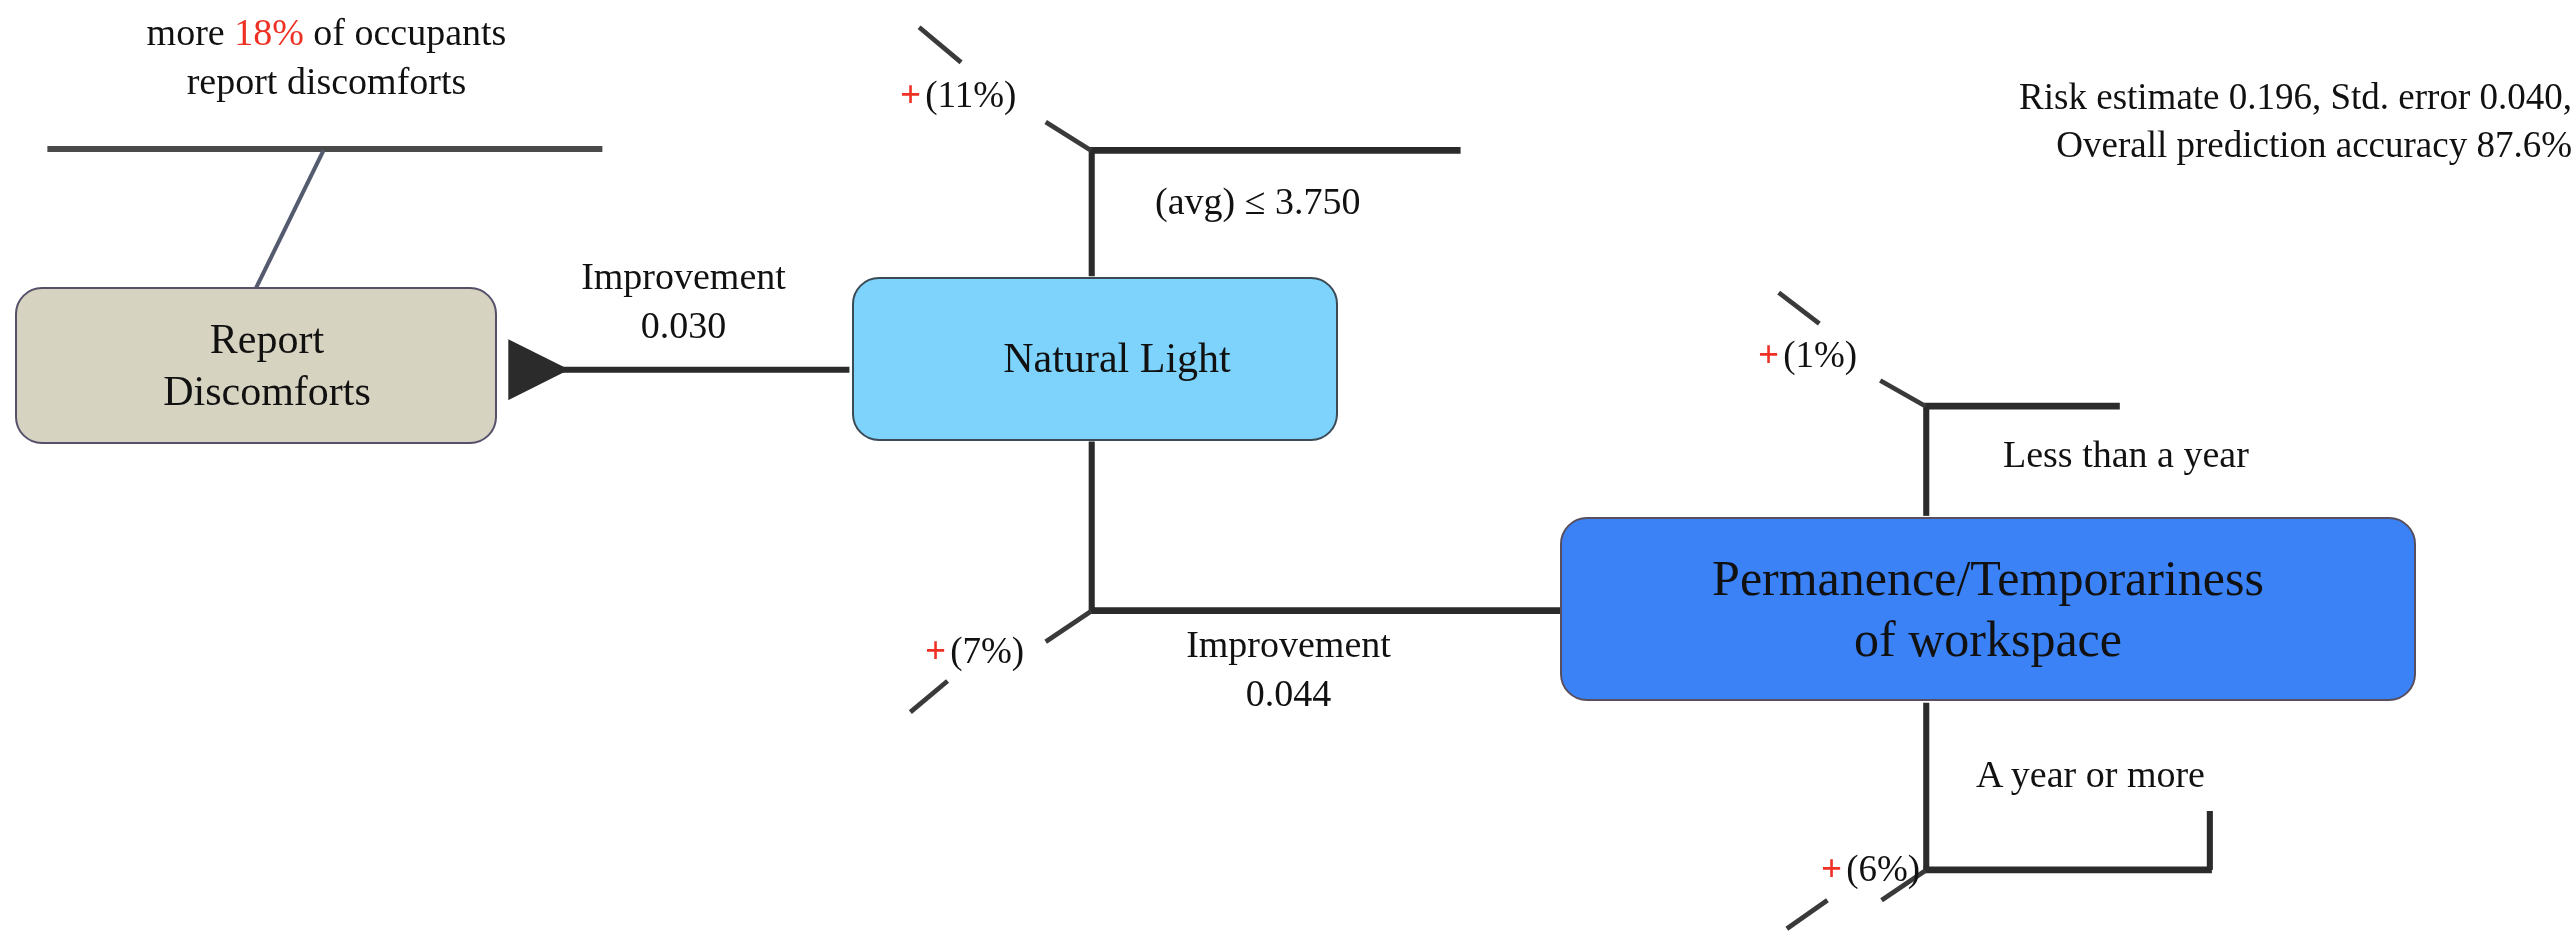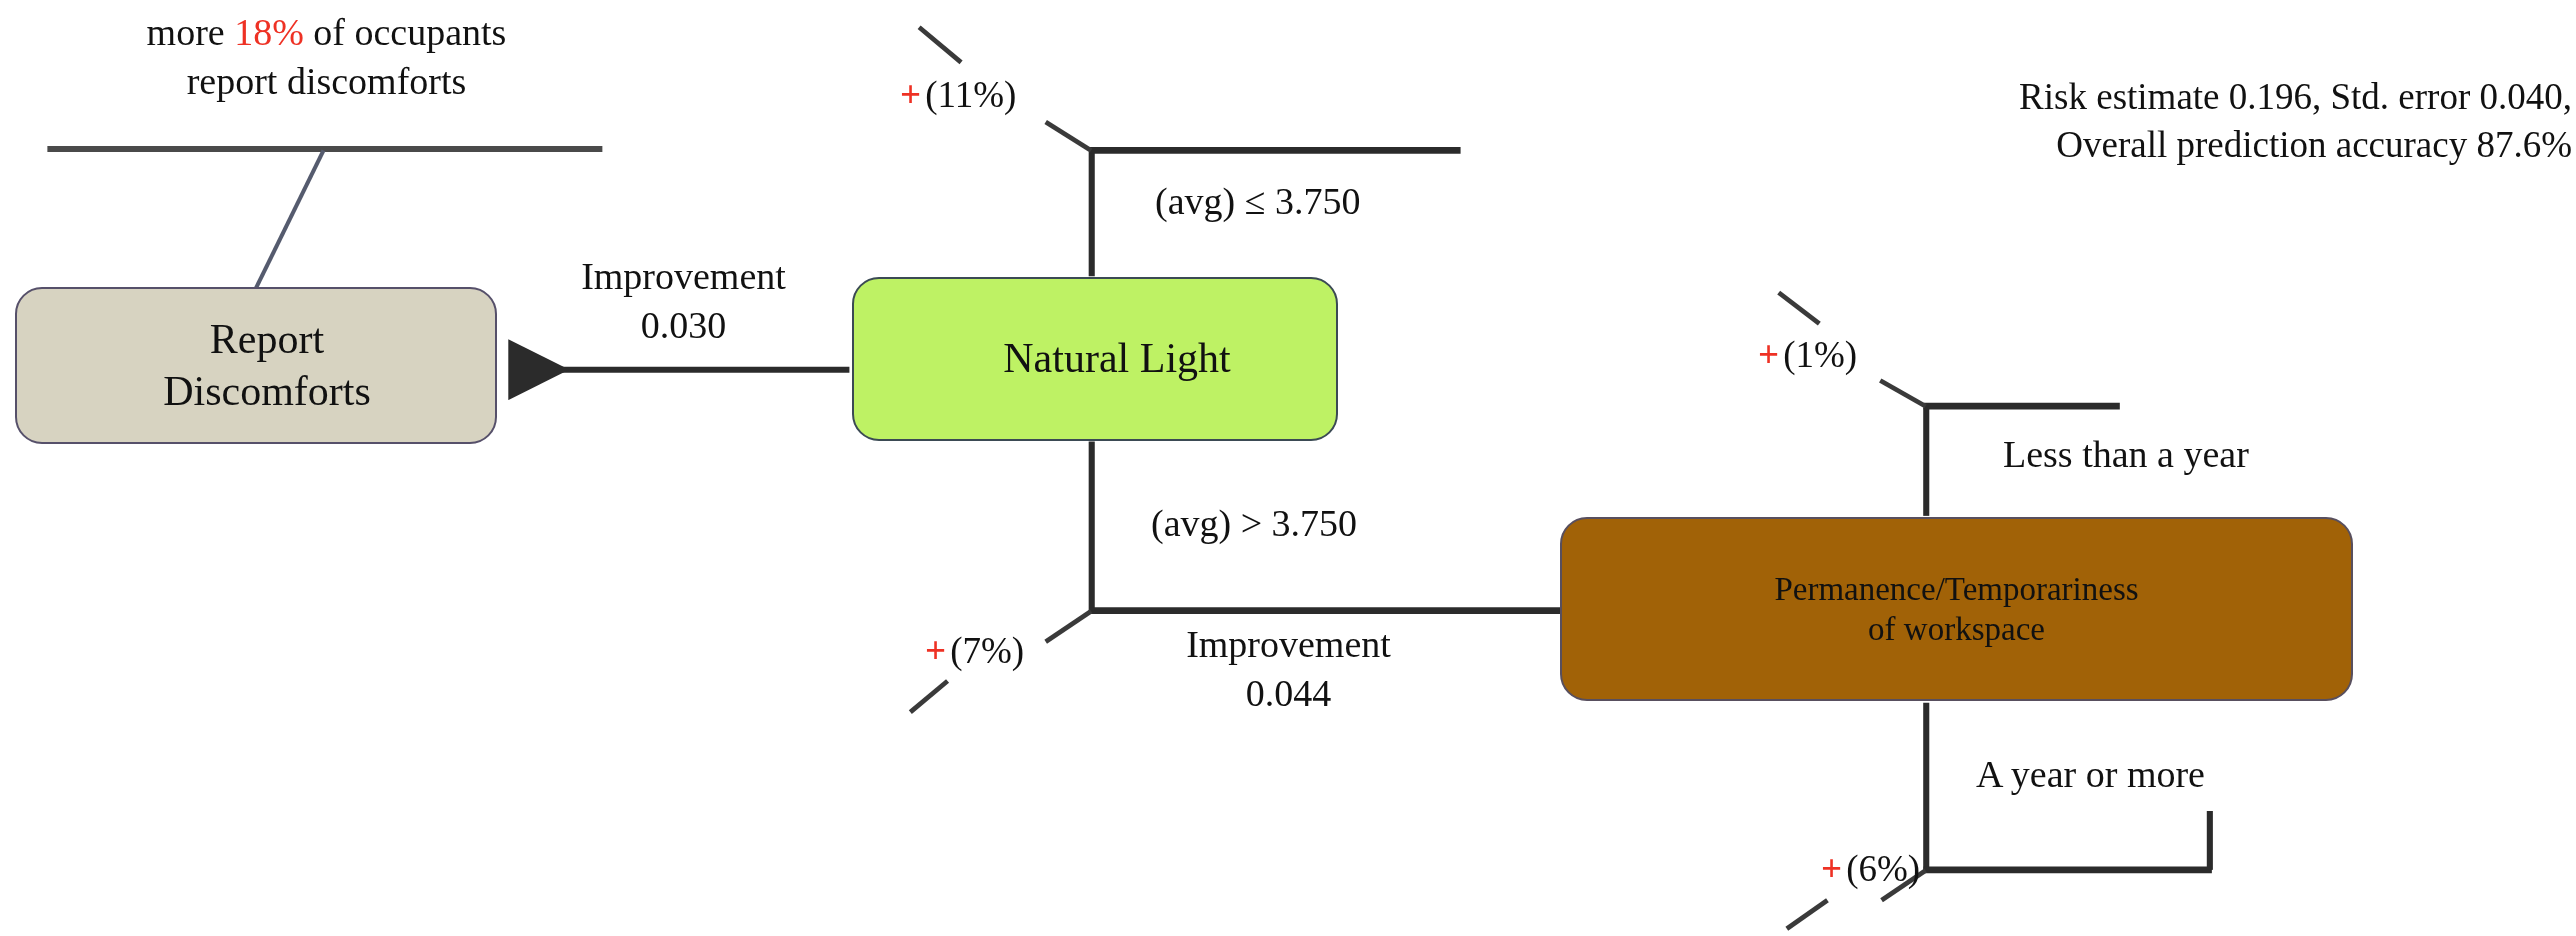--- a/index.html
+++ b/index.html
@@ -48,33 +48,33 @@
     background: #d7d3c1;
     border-color: #56506a;
     font-size: 42px;
     padding-left: 22px;
   }
   #node-natural-light {
     left: 852px;
     top: 277px;
     width: 486px;
     height: 164px;
-    background: #bef264;
+    background: #7dd3fc;
     border-color: #3b4a54;
     font-size: 42px;
     padding-left: 44px;
   }
   #node-permanence {
     left: 1560px;
     top: 517px;
-    width: 793px;
+    width: 856px;
     height: 184px;
-    background: #a16207;
+    background: #3b82f6;
     border-color: #584f5e;
-    font-size: 33px;
+    font-size: 50px;
   }
   .node-label {
     padding: 0 12.2px;
     white-space: pre-line;
   }
   .free-text {
     position: absolute;
     font-family: "Liberation Serif", "DejaVu Serif", serif;
     color: #111111;
     line-height: 1.30;
@@ -183,21 +183,20 @@
   </div>
 
   <div class="free-text" id="annot-discomfort"><span>more </span><span class="hl">18%</span><span> of occupants
 report discomforts</span></div>
 
   <div class="free-text" id="annot-risk">Risk estimate 0.196, Std. error 0.040,
 Overall prediction accuracy 87.6%</div>
 
   <div class="free-text" id="label-avg-le">(avg) ≤ 3.750</div>
 
-  <div class="free-text" id="label-avg-gt">(avg) &gt; 3.750</div>
 
   <div class="free-text" id="label-less-year">Less than a year</div>
 
   <div class="free-text" id="label-year-more">A year or more</div>
 
   <div class="free-text" id="label-improve-030">Improvement
 0.030</div>
 
   <div class="free-text" id="label-improve-044">Improvement
 0.044</div>

